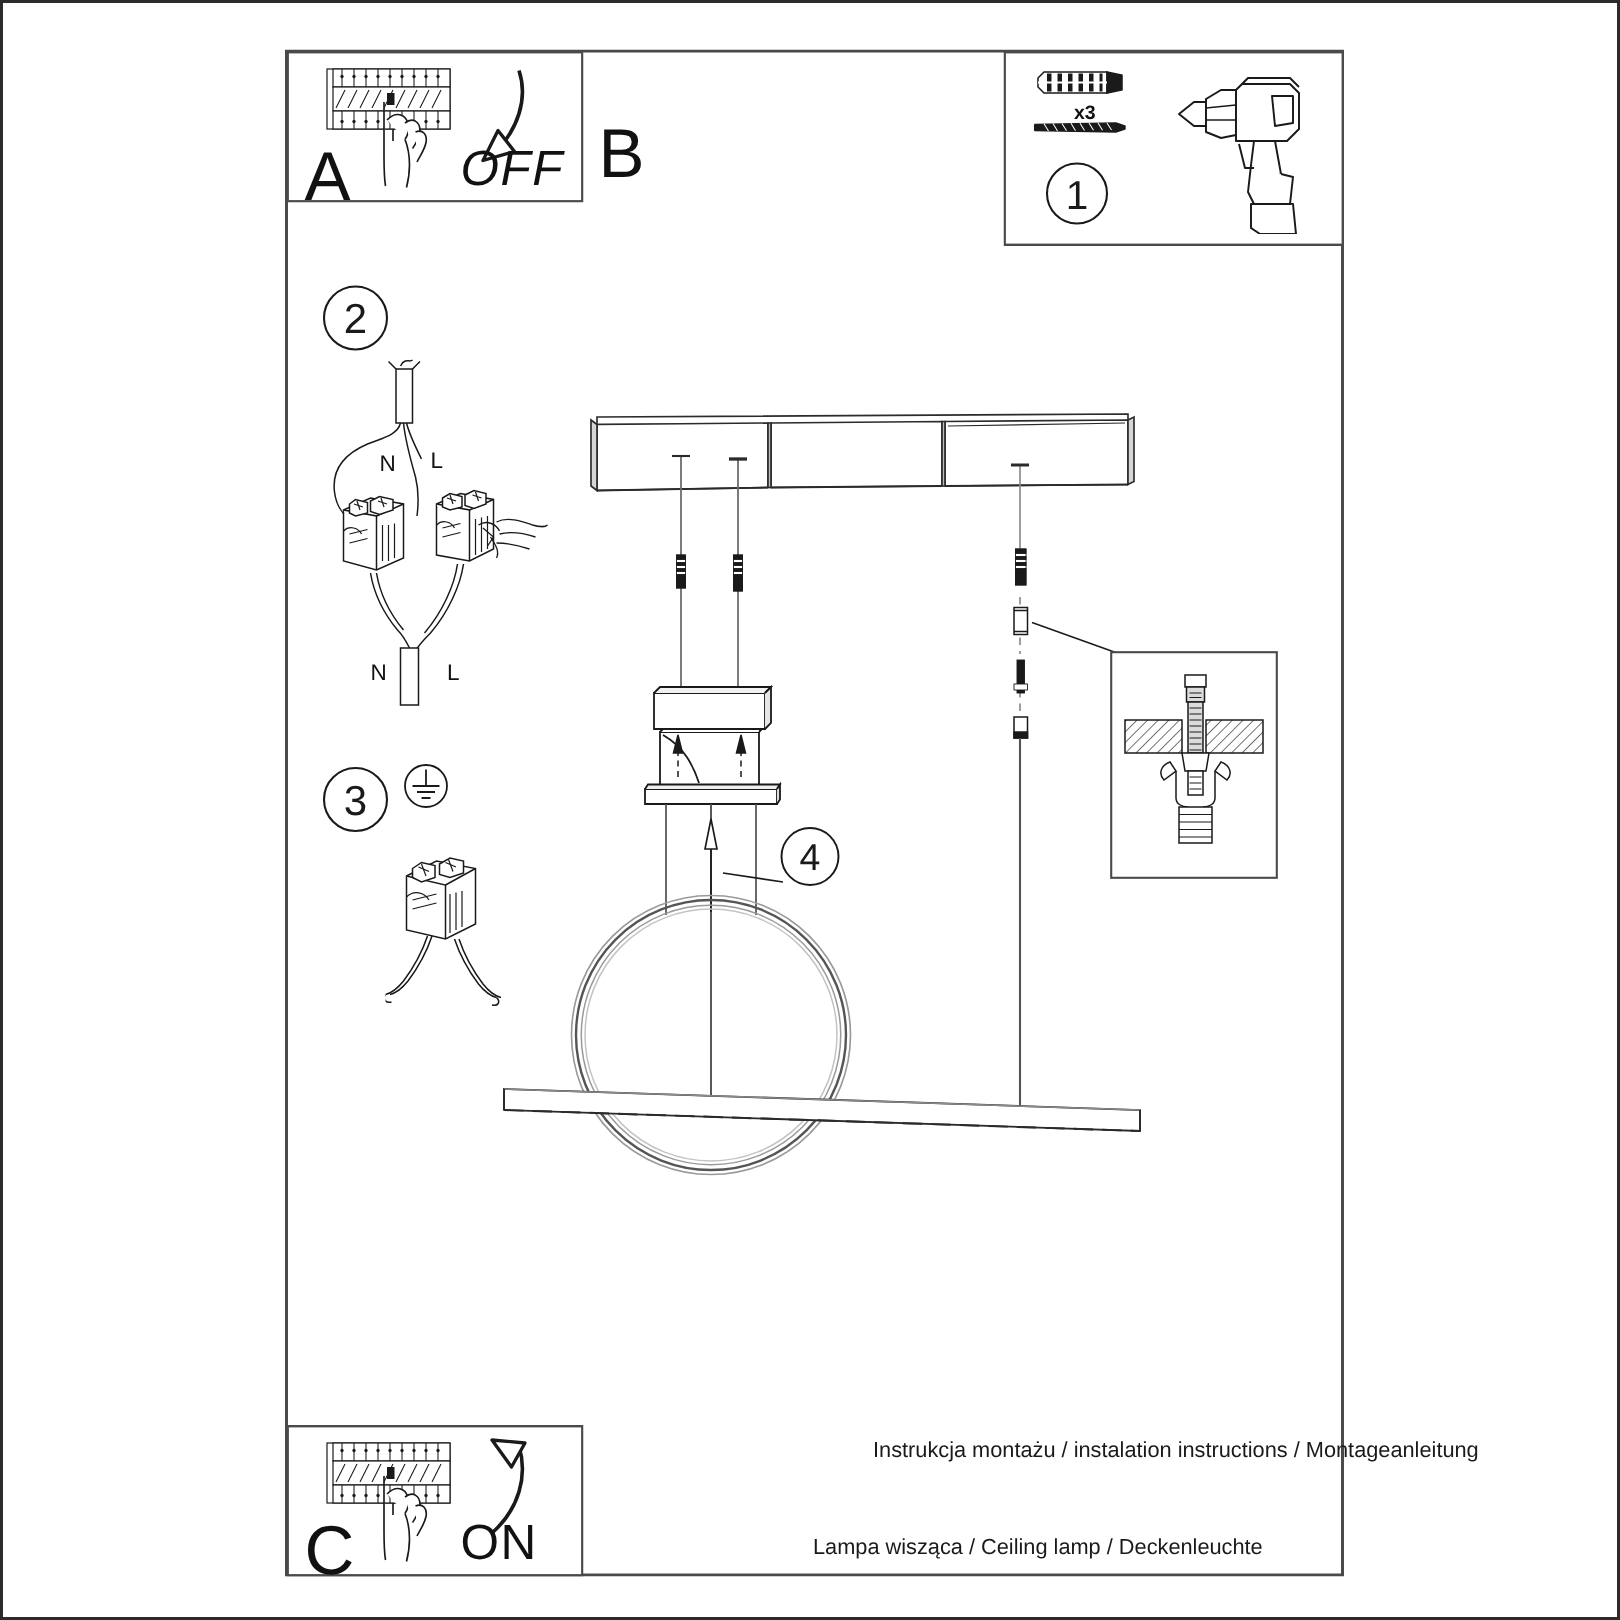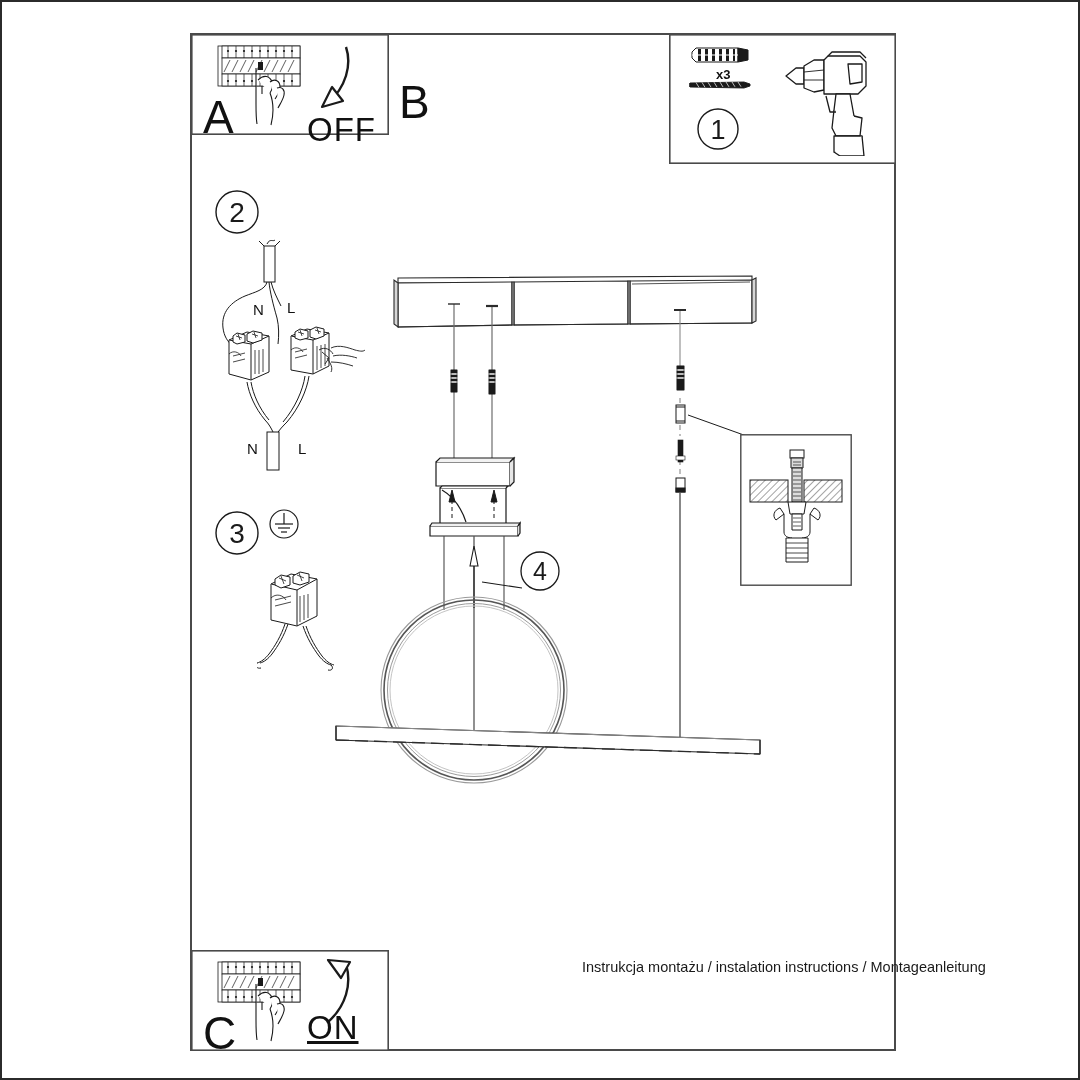--- a/index.html
+++ b/index.html
@@ -121,21 +121,21 @@
   </svg>
 
   <svg class="abs" style="left:300px; top:41px;" width="56" height="72" viewBox="0 0 56 72">
     <g fill="none" stroke="#1a1a1a" stroke-width="2.4">
       <path d="M44 4 C50 22 44 44 26 60"></path>
     </g>
     <path d="M30 44 L20 64 L41 58 Z" fill="#fff" stroke="#1a1a1a" stroke-width="2.2" stroke-linejoin="round"></path>
   </svg>
 
   <div class="lbl big-letter" style="left:201px; top:92px;">A</div>
-  <div class="lbl onoff" style="left:305px; top:111px;">OFF</div>
+  <div class="lbl onoff" style="left:305px; top:93px;font-style:italic;">OFF</div>
 
   <div class="lbl big-letter" style="left:397px; top:77px;">B</div>
 
   <svg class="abs" style="left:667px; top:32px;" width="227" height="130" viewBox="0 0 227 130">
     <rect x="0.8" y="0.8" width="225.4" height="128.4" fill="#fff" stroke="#4a4a4a" stroke-width="1.6"></rect>
   </svg>
 
   <svg class="abs" style="left:688px; top:42px;" width="62" height="22" viewBox="0 0 62 22">
     <g stroke="#1a1a1a" stroke-width="1">
       <path d="M2 8 L6 4 L48 4 L48 18 L6 18 L2 14 Z" fill="#fff"></path>
@@ -531,17 +531,18 @@
   </svg>
 
   <svg class="abs" style="left:300px; top:952px;" width="56" height="72" viewBox="0 0 56 72">
     <g fill="none" stroke="#1a1a1a" stroke-width="2.4">
       <path d="M26 68 C44 52 50 30 44 10"></path>
     </g>
     <path d="M39 24 L26 6 L48 8 Z" fill="#fff" stroke="#1a1a1a" stroke-width="2.2" stroke-linejoin="round"></path>
   </svg>
 
   <div class="lbl big-letter" style="left:201px; top:1008px;">C</div>
-  <div class="lbl onoff" style="left:305px; top:1009px;text-decoration:underline;">ON</div>
+  <div class="lbl onoff" style="left:305px; top:1009px;">ON</div>
 
   <div class="footer-text" style="left:540px; top:954px;margin-left:40px;">Instrukcja montażu / instalation instructions / Montageanleitung</div>
+  <div class="footer-text" style="left:540px; top:1019px;">Lampa wisząca / Ceiling lamp / Deckenleuchte</div>
 
 </div>
 
 </body></html>

